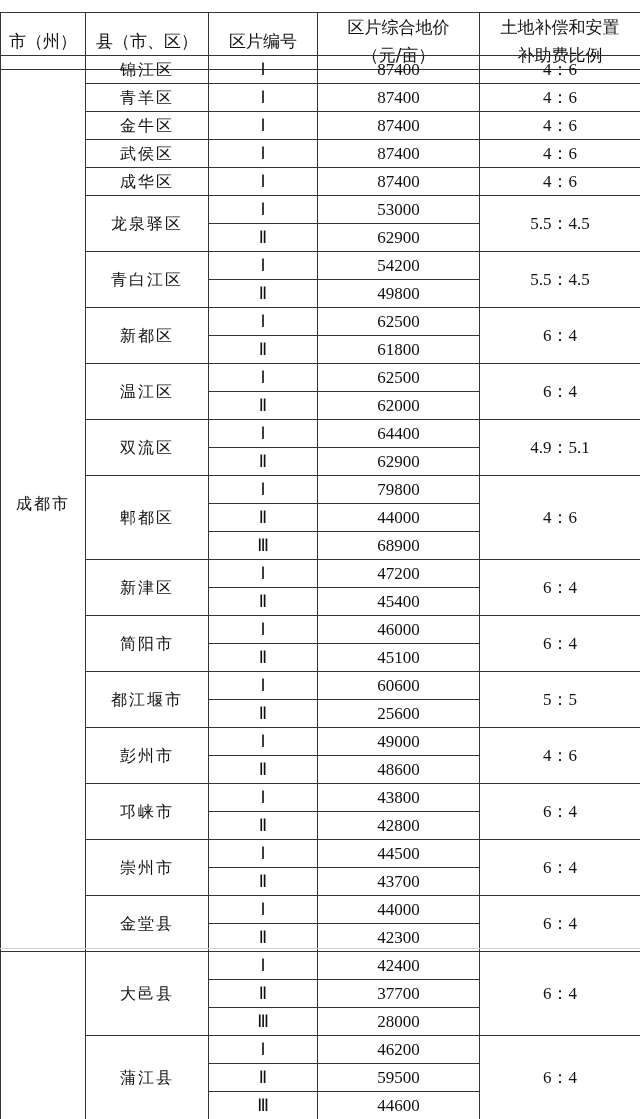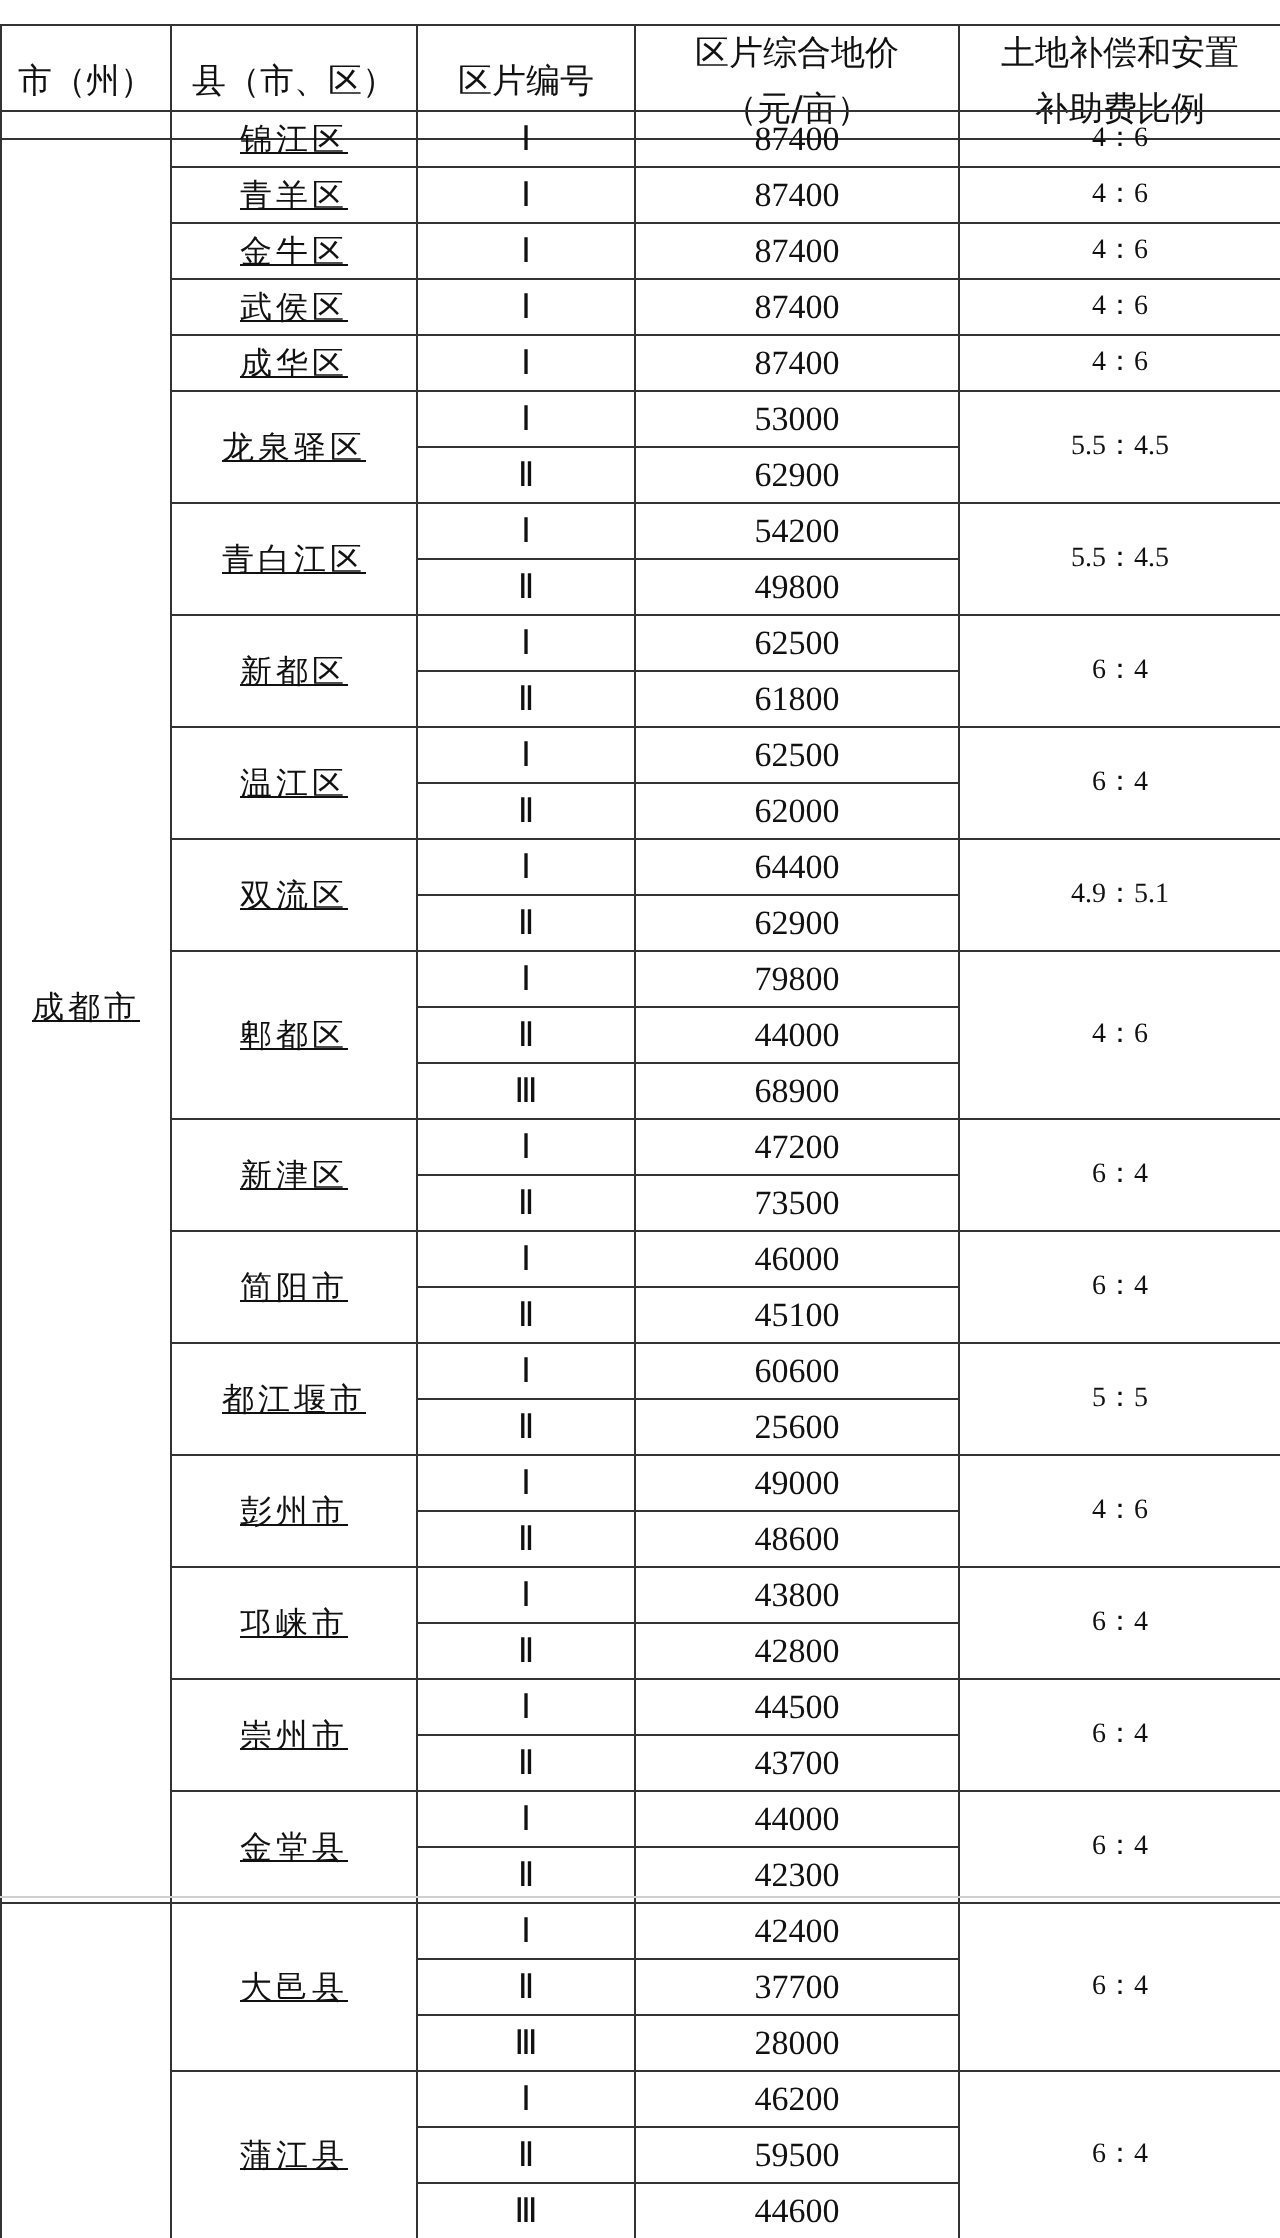--- a/index.html
+++ b/index.html
@@ -7,23 +7,23 @@
          font-family: "Liberation Serif", "DejaVu Serif", serif; color: #111; }
   table { border-collapse: collapse; position: absolute; left: 0; table-layout: fixed; width: 640px; }
   td, th { border: 1px solid #333; text-align: center; vertical-align: middle; padding: 0;
            font-weight: normal; font-size: 17px; line-height: 1; overflow: hidden; white-space: nowrap; }
   th { font-family: "DejaVu Sans", "Liberation Sans", sans-serif; font-size: 17px; line-height: 28px; }
   .hdr { top: 12px; }
   .hdr th { height: 54px; }
   .t1 { top: 55px; }
   .t2 { top: 951px; }
   .t1 td, .t2 td { height: 27px; }
-  .cjk { font-family: "DejaVu Sans", sans-serif; font-size: 16px; letter-spacing: 2px; text-decoration: underline; }
+  .cjk { font-family: "DejaVu Sans", sans-serif; font-size: 16px; letter-spacing: 2px; }
   .num { font-family: "Liberation Serif", serif; font-size: 17px; }
-  .ratio { font-family: "Liberation Serif", serif; font-size: 14px; }
+  .ratio { font-family: "Liberation Serif", serif; font-size: 17px; }
   .break { position: absolute; left: 0; width: 640px; top: 948px; height: 1px; background: #cfcfcf; }
 </style>
 </head>
 <body>
 
 <table class="hdr">
   <colgroup>
       <col style="width:85px">
       <col style="width:123px">
       <col style="width:109px">
@@ -146,21 +146,21 @@
         <td class="num">68900</td>
       </tr>
       <tr>
         <td rowspan="2" class="cjk">新津区</td>
         <td class="num">Ⅰ</td>
         <td class="num">47200</td>
         <td rowspan="2" class="ratio">6：4</td>
       </tr>
       <tr>
         <td class="num">Ⅱ</td>
-        <td class="num">73500</td>
+        <td class="num">45400</td>
       </tr>
       <tr>
         <td rowspan="2" class="cjk">简阳市</td>
         <td class="num">Ⅰ</td>
         <td class="num">46000</td>
         <td rowspan="2" class="ratio">6：4</td>
       </tr>
       <tr>
         <td class="num">Ⅱ</td>
         <td class="num">45100</td>

